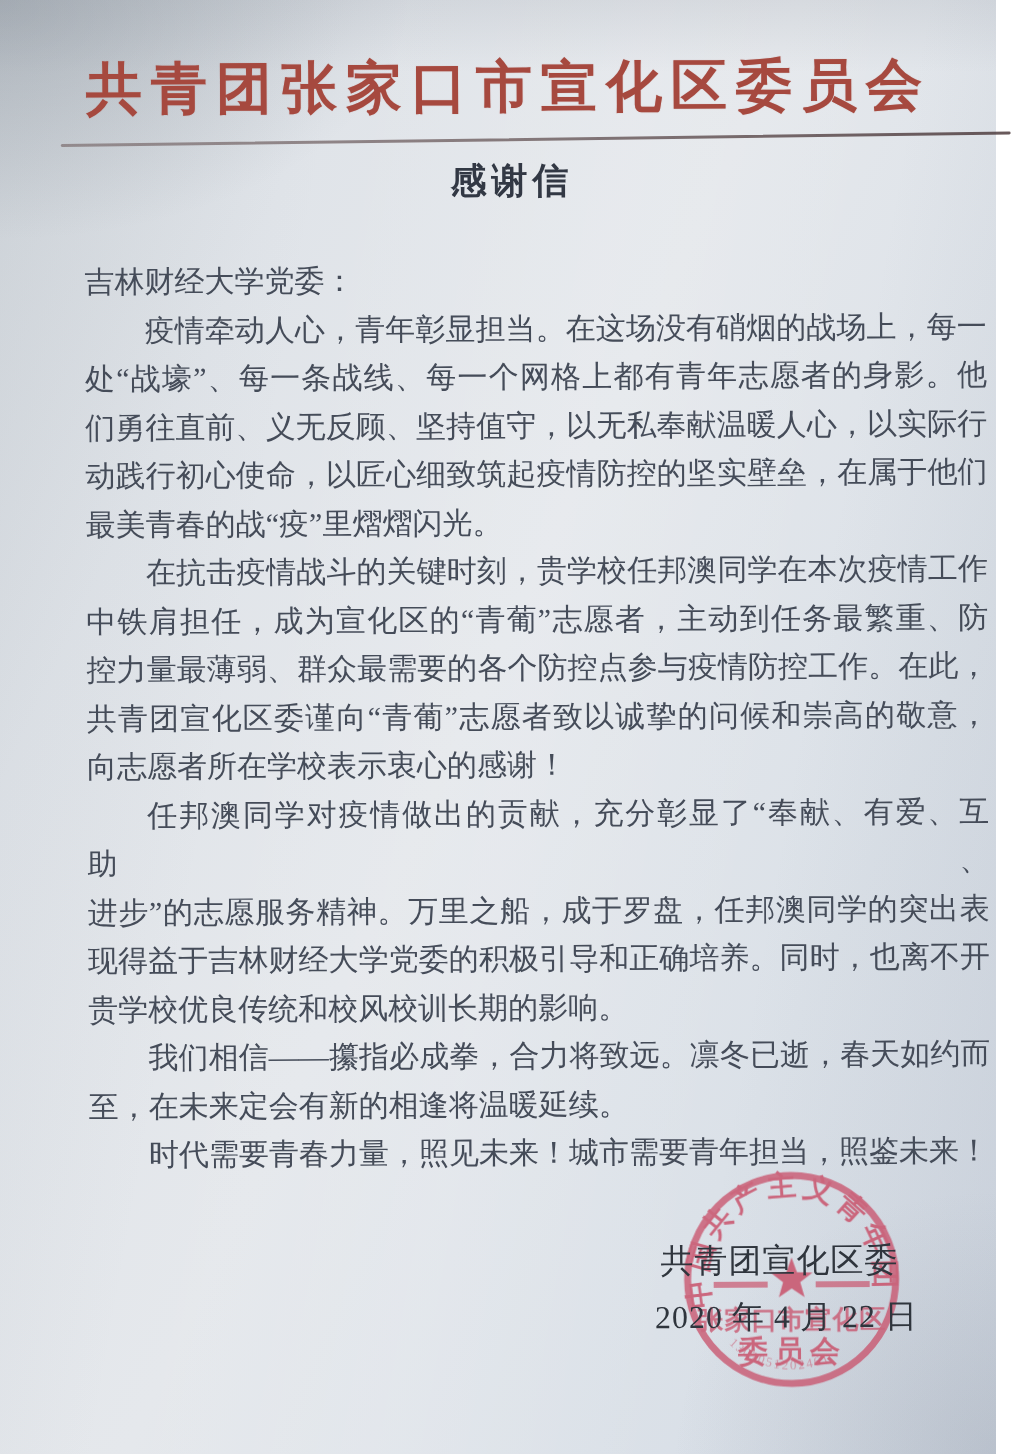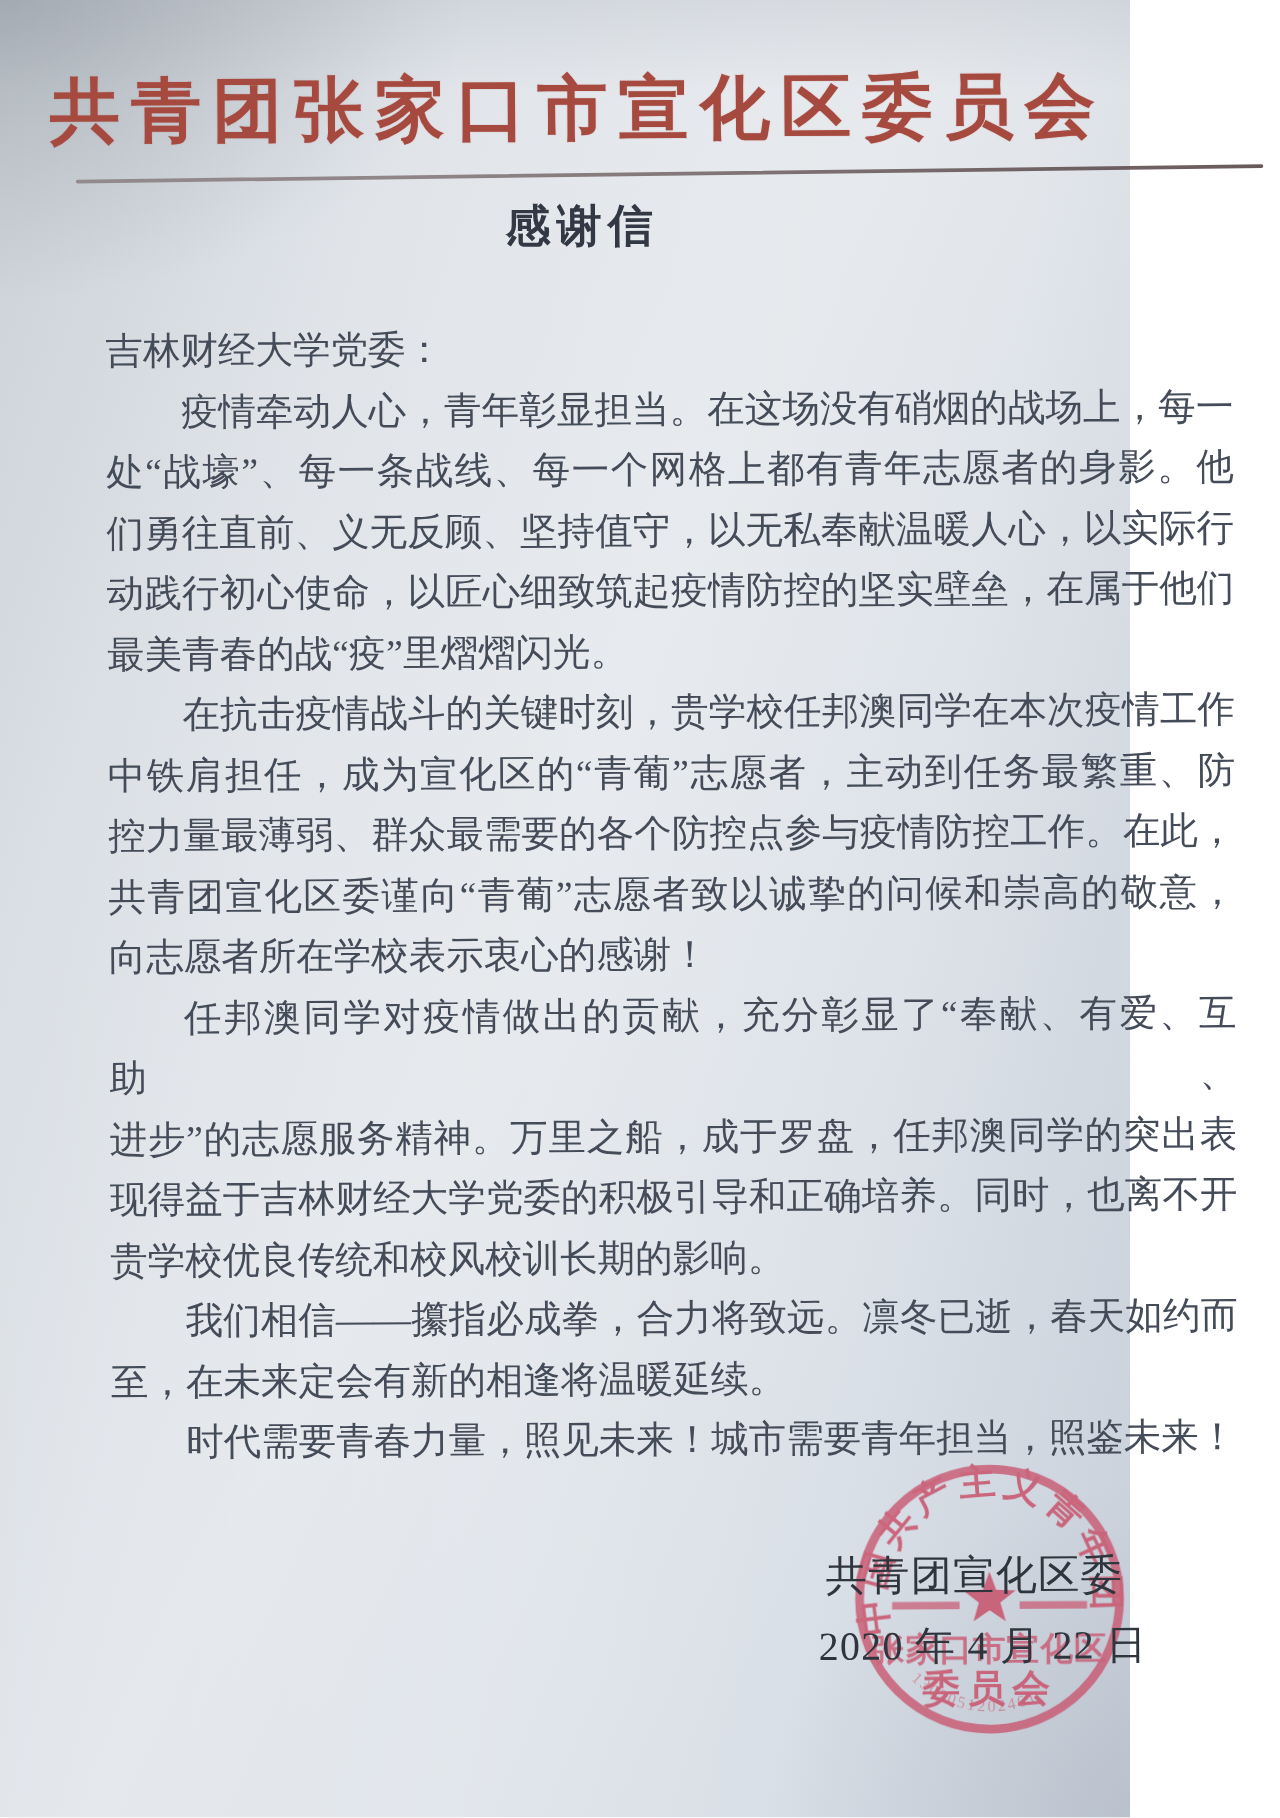--- a/index.html
+++ b/index.html
@@ -3,21 +3,21 @@
 <meta charset="utf-8">
 <style>
   html, body { margin: 0; padding: 0; }
   body {
     width: 1024px; height: 1454px;
     overflow: hidden;
     font-family: "Liberation Serif", "DejaVu Serif", serif;
   }
   .photo {
     position: relative;
-    width: 904px; height: 1454px;
+    width: 996px; height: 1454px;
     background:
       radial-gradient(55% 22% at 0% 0%, rgba(92,102,114,.28), rgba(92,102,114,0) 75%),
       radial-gradient(50% 28% at 100% 100%, rgba(108,118,133,.16), rgba(108,118,133,0) 65%),
       linear-gradient(to bottom, rgba(118,126,138,.14), rgba(118,126,138,0) 5%),
       linear-gradient(100deg, rgba(140,150,160,.12) 0%, rgba(140,150,160,0) 28%, rgba(255,255,255,.10) 52%, rgba(255,255,255,0) 74%, rgba(120,130,145,.14) 100%),
       linear-gradient(115deg, #d3d8dd 0%, #e0e4e9 22%, #e5e8ec 48%, #dbe1e8 76%, #d5dce6 100%);
   }
   .content {
     position: absolute; inset: 0;
     transform: rotate(-0.3deg);

